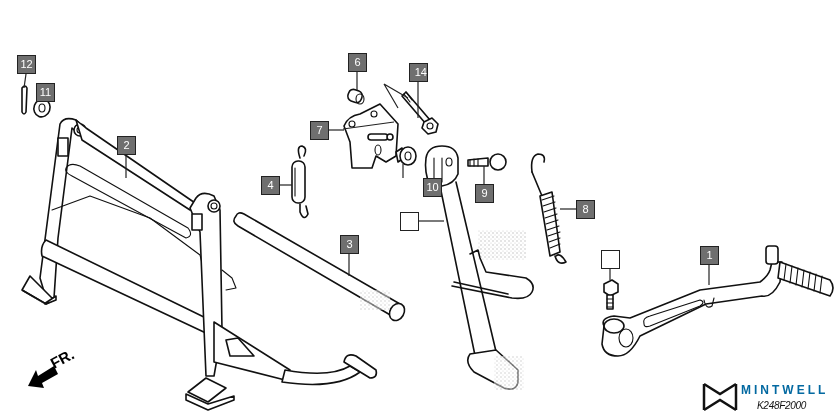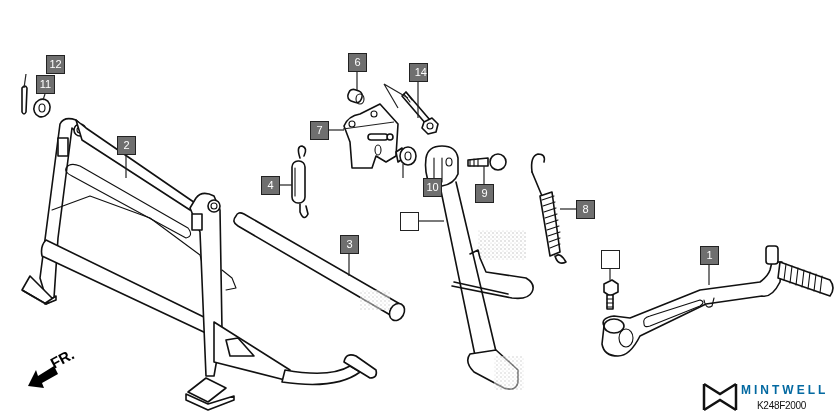--- a/index.html
+++ b/index.html
@@ -12,21 +12,21 @@
   .dots { fill: url(#stipple); }
   .callout { position: absolute; width: 19px; height: 19px; box-sizing: border-box; border: 1px solid #222;
              font-family: "Liberation Sans", sans-serif; font-size: 11px; line-height: 17px; text-align: center; color: #fff; }
   .callout.filled { background: #6f6f6f; }
   .callout.empty { background: #fff; }
   .fr-text { position: absolute; left: 50px; top: 350px; font-weight: bold; font-size: 15px; transform: rotate(-28deg);
              font-family: "Liberation Sans", sans-serif; color: #000; }
   .brand-name { position: absolute; left: 741px; top: 383px; font-size: 12px; letter-spacing: 3px; color: #0369a1;
                 font-family: "Liberation Sans", sans-serif; font-weight: bold; }
   .brand-code { position: absolute; left: 757px; top: 400px; font-size: 10px; color: #111;
-                font-family: "Liberation Sans", sans-serif; letter-spacing: -0.3px; }
+                font-family: "Liberation Sans", sans-serif; letter-spacing: -0.3px; font-style: italic; }
 </style>
 </head>
 <body>
 
 <svg id="diagram" viewBox="0 0 840 420" xmlns="http://www.w3.org/2000/svg">
   <defs>
     <pattern id="stipple" width="4" height="4" patternUnits="userSpaceOnUse">
       <rect width="4" height="4" fill="#fff"></rect>
       <circle cx="1" cy="1" r="0.7" fill="#888"></circle>
       <circle cx="3" cy="3" r="0.6" fill="#aaa"></circle>
@@ -185,22 +185,22 @@
   </g>
 
   <g>
     <path d="M704,384 L720,394 L736,384" fill="none" stroke="#111" stroke-width="2.5"></path>
     <path d="M704,384 L704,410" fill="none" stroke="#111" stroke-width="2.5"></path>
     <path d="M736,384 L736,410" fill="none" stroke="#111" stroke-width="2.5"></path>
     <path d="M704,410 L720,400 L736,410" fill="none" stroke="#111" stroke-width="2.5"></path>
   </g>
 </svg>
 
-<div class="callout filled" style="left:17px;top:55px;margin-left:29px;">12</div>
-<div class="callout filled" style="left:36px;top:75px;">11</div>
+<div class="callout filled" style="left:17px;top:55px;">12</div>
+<div class="callout filled" style="left:36px;top:83px;">11</div>
 <div class="callout filled" style="left:117px;top:136px;">2</div>
 <div class="callout filled" style="left:348px;top:53px;">6</div>
 <div class="callout filled" style="left:409px;top:63px;text-align:right;">14</div>
 <div class="callout filled" style="left:310px;top:121px;">7</div>
 <div class="callout filled" style="left:261px;top:176px;">4</div>
 <div class="callout filled" style="left:394px;top:178px;margin-left:29px;">10</div>
 <div class="callout filled" style="left:475px;top:184px;">9</div>
 <div class="callout filled" style="left:576px;top:200px;">8</div>
 <div class="callout empty" style="left:400px;top:212px;"></div>
 <div class="callout filled" style="left:340px;top:235px;">3</div>

